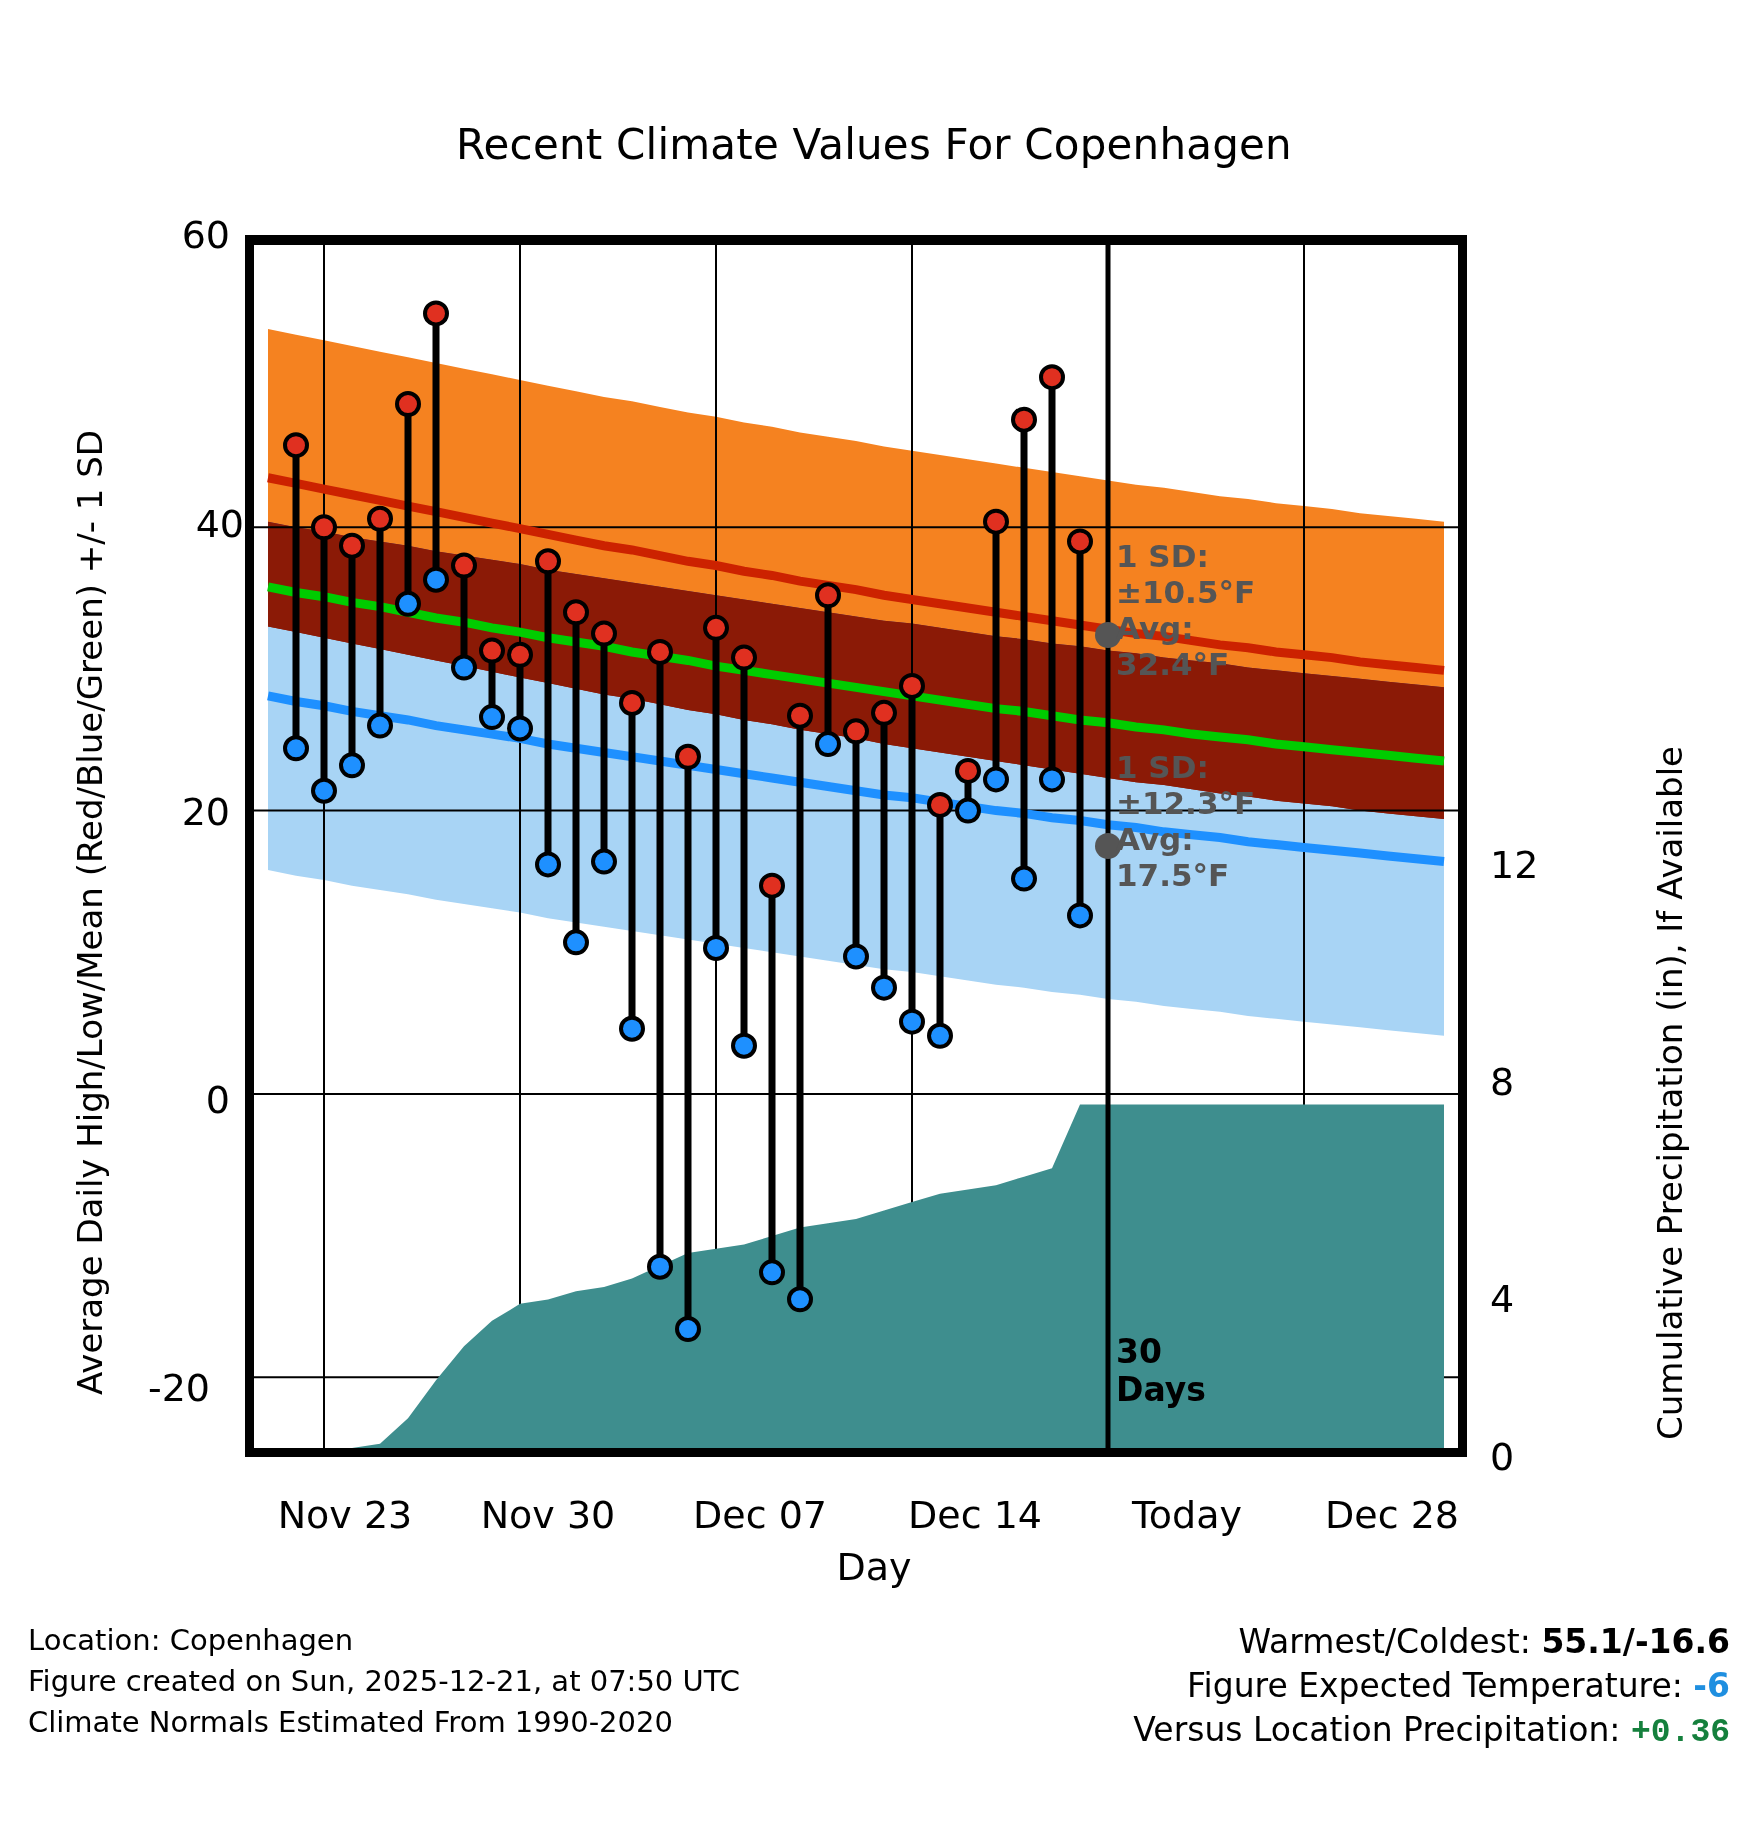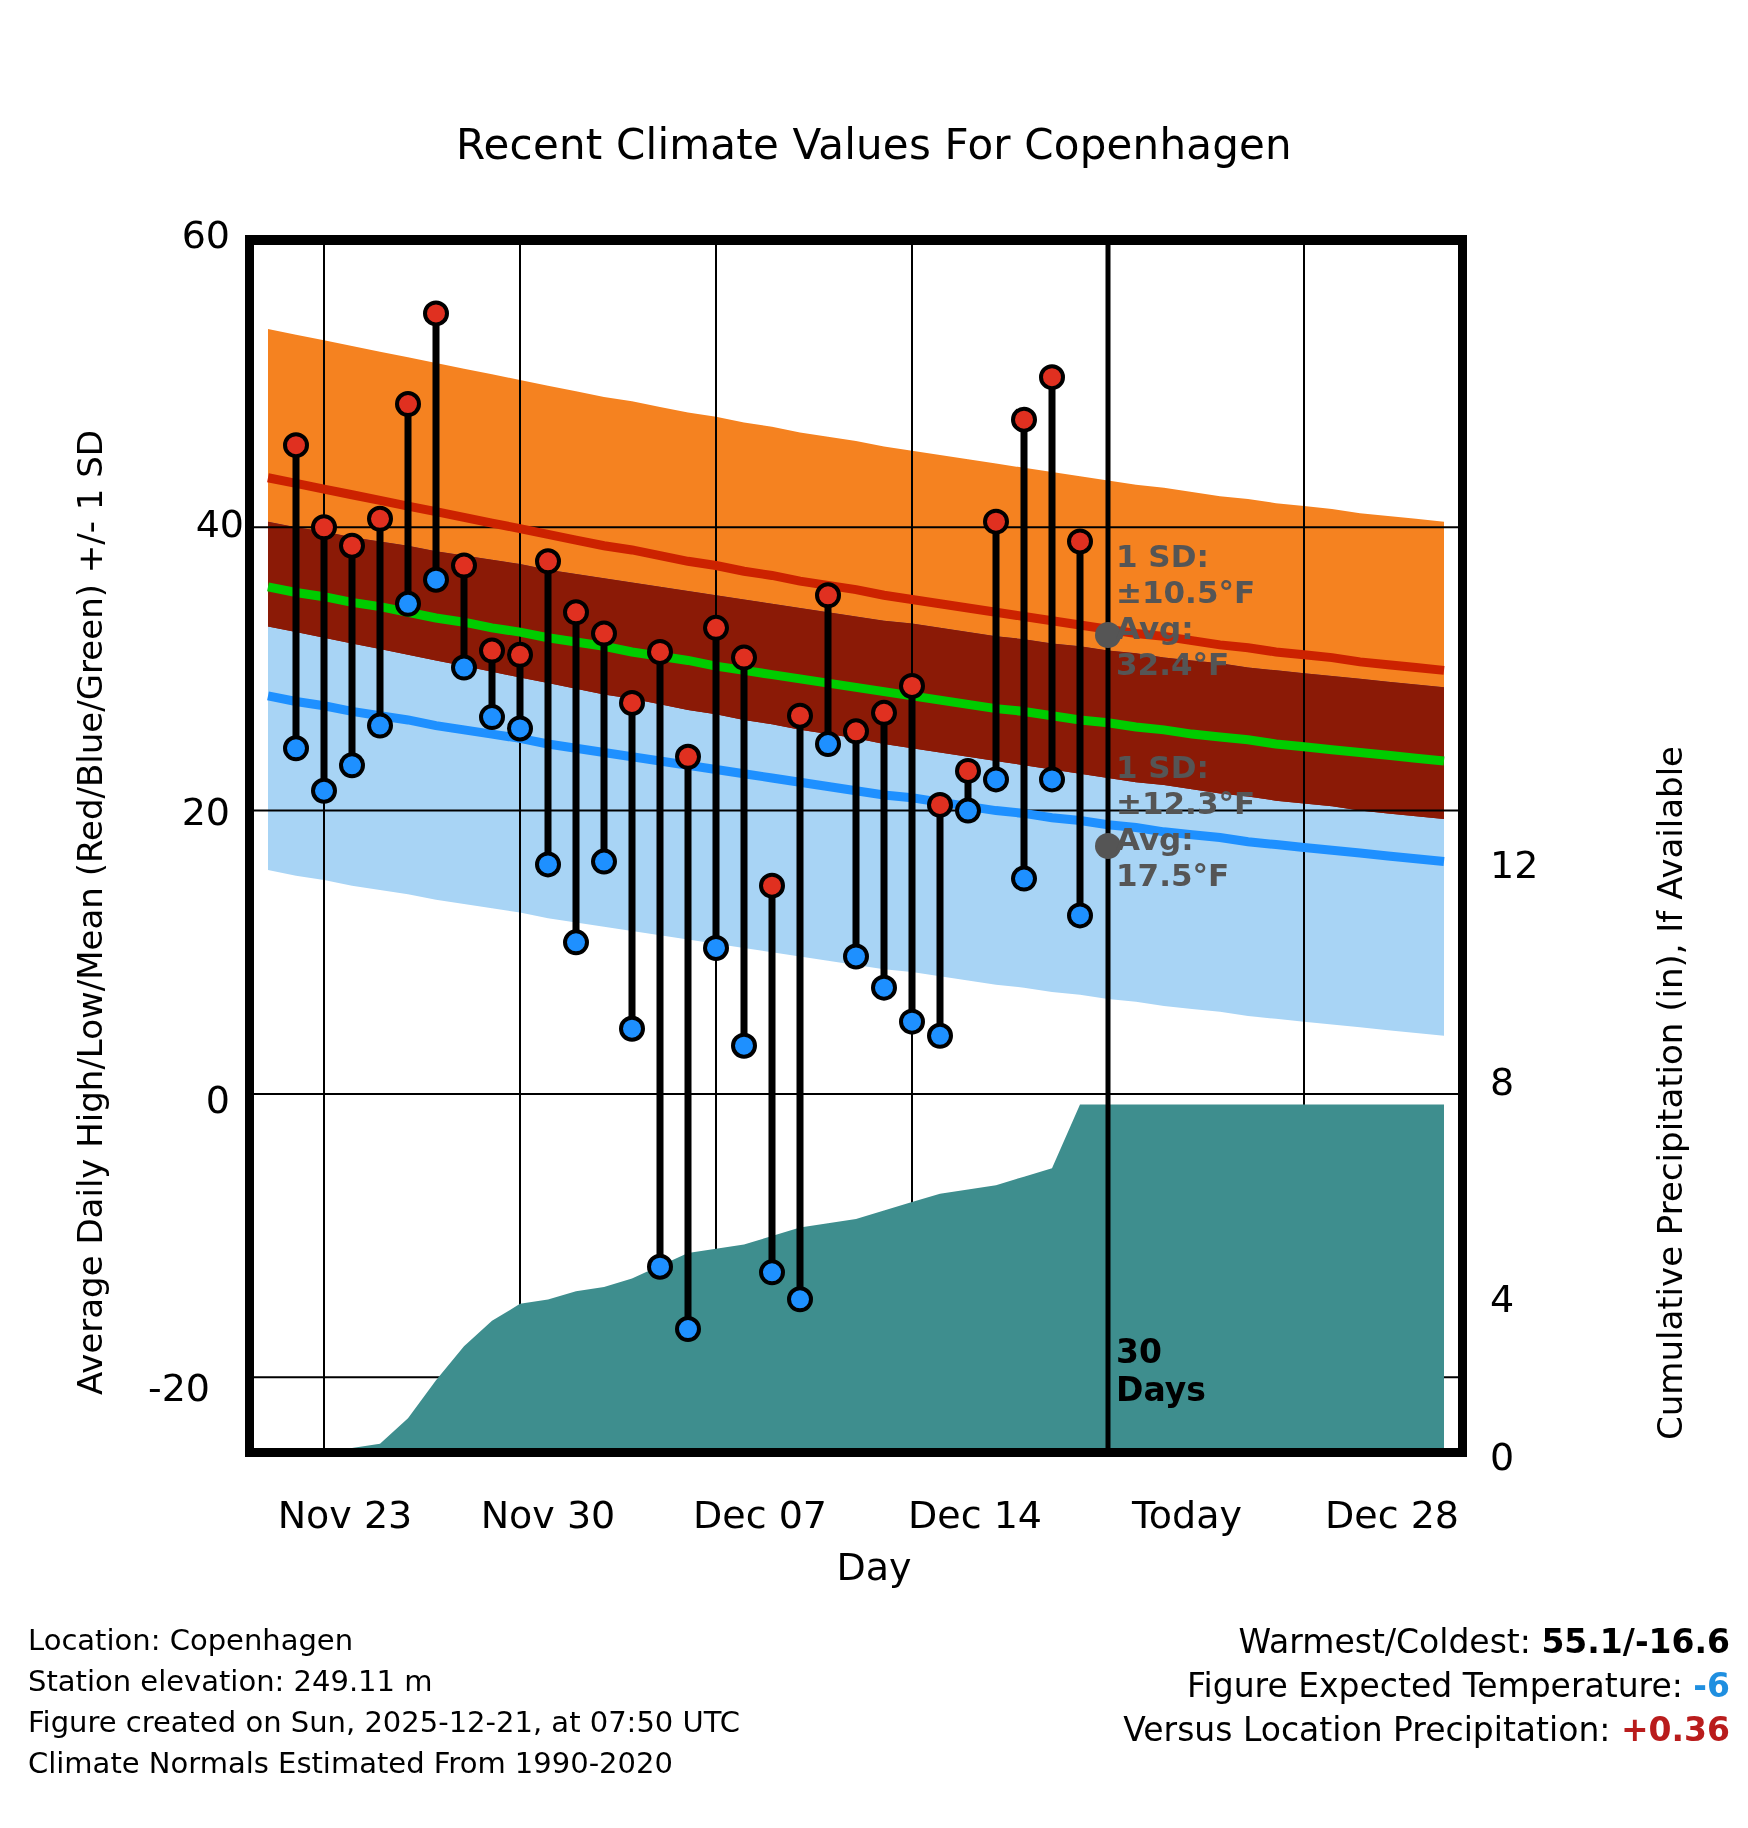--- a/index.html
+++ b/index.html
@@ -13,21 +13,21 @@
   .ylabel-left{left:70px;top:1395px;transform:rotate(-90deg);}
   .ylabel-right{left:1650px;top:1440px;transform:rotate(-90deg);}
   .ytick{position:absolute;right:0;font-size:38px;text-align:right;width:120px;}
   .ytick-r{position:absolute;left:0;font-size:38px;text-align:left;width:120px;}
   .xtick{position:absolute;font-size:38px;text-align:center;width:260px;}
   .xlabel{position:absolute;left:0;top:1545px;width:1748px;text-align:center;font-size:38px;}
   .footL{position:absolute;left:28px;top:1620px;font-size:29px;line-height:41px;}
   .footR{position:absolute;right:18px;top:1620px;font-size:33px;line-height:44px;text-align:right;}
   .footR .b{font-weight:bold;}
   .blue{color:#1f8fe0;font-weight:bold;}
-  .green{color:#b91c1c;font-weight:bold;}
+  .green{color:#15803d;font-weight:bold;font-family:Liberation Mono, monospace;}
   .ann{font-size:31px;font-weight:bold;fill:#555;}
   .days{font-size:33px;font-weight:bold;fill:#000;}
 </style>
 </head>
 <body>
 
 <div class="title">Recent Climate Values For Copenhagen</div>
 
 <div class="ylabel ylabel-left">Average Daily High/Low/Mean (Red/Blue/Green) +/- 1 SD</div>
 
@@ -174,21 +174,20 @@
         <text x="862" y="606" class="ann">Avg:</text>
         <text x="862" y="642" class="ann">17.5°F</text>
         <text x="862" y="1119.0117647058823" class="days">30</text>
         <text x="862" y="1157.0117647058823" class="days">Days</text>
       </svg>
   </div>
 </div>
 
 <div class="footL">
   <div>Location: Copenhagen</div>
-  <div>Station elevation: 249.11 m</div>
   <div>Figure created on Sun, 2025-12-21, at 07:50 UTC</div>
   <div>Climate Normals Estimated From 1990-2020</div>
 </div>
 
 <div class="footR">
   <div>
     <span>Warmest/Coldest:</span>
     <span class="b">55.1/-16.6</span>
   </div>
   <div>

